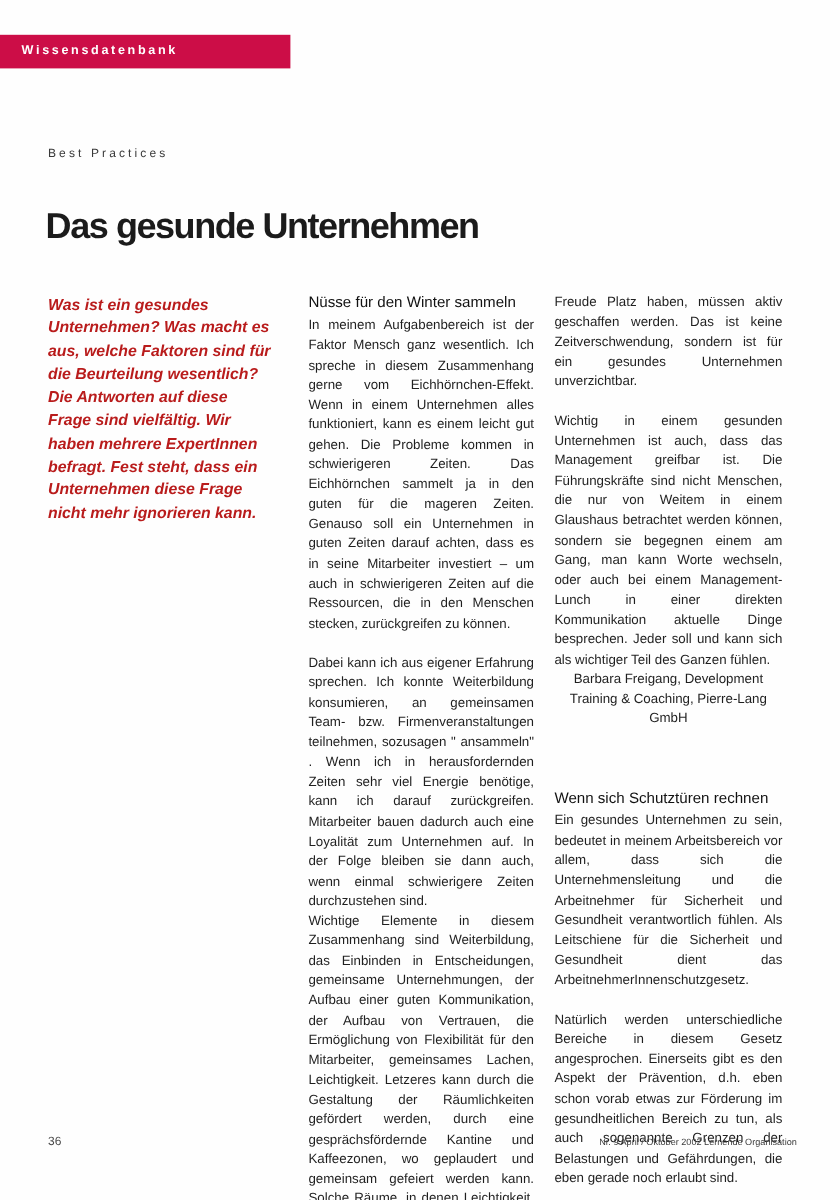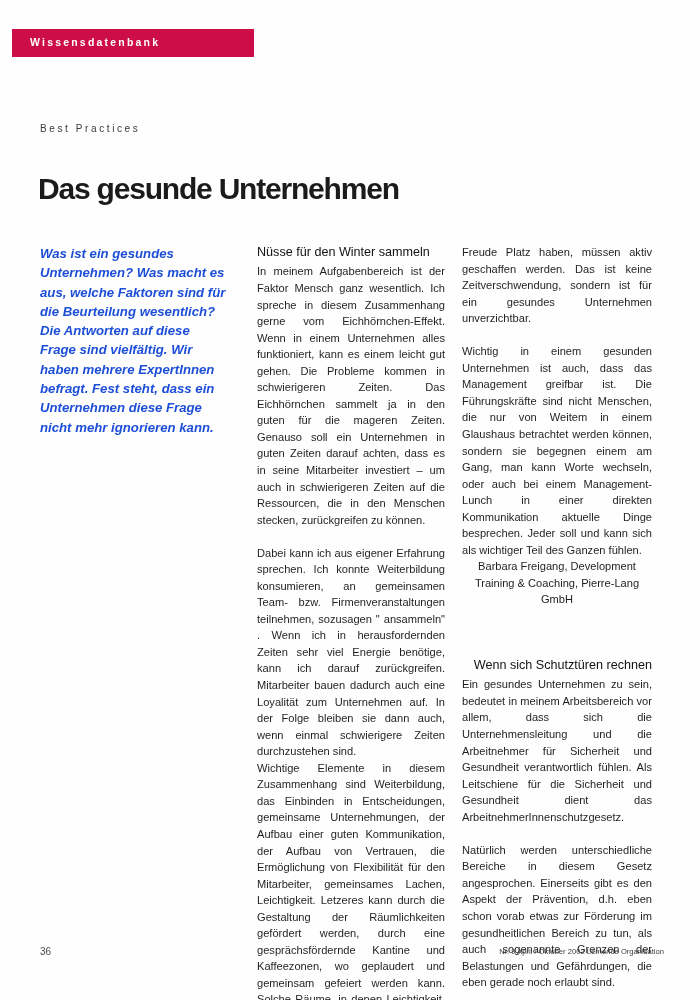--- a/index.html
+++ b/index.html
@@ -18,21 +18,21 @@
 
   .page {
     position: absolute;
     inset: 0;
     background: #fefefe;
   }
 
   
   .banner {
     position: absolute;
-    left: 12px;
+    left: 0;
     top: 29px;
     width: 242px;
     height: 28px;
     background: #cc0d47;
   }
   .banner-label {
     position: absolute;
     left: 18px;
     top: 7px;
     font-size: 10.5px;
@@ -79,34 +79,33 @@
   .col-right {
     left: 462px;
     width: 190px;
   }
 
   .intro-text {
     font-size: 13.2px;
     line-height: 19.3px;
     font-style: italic;
     font-weight: bold;
-    color: #1d4ed8;
+    color: #b91c1c;
     margin: 0;
   }
 
   .sec-head {
     font-size: 12.6px;
     font-weight: normal;
     line-height: 16.4px;
     color: #111111;
     margin: 0 0 3px 0;
   }
   .sec-head.spaced {
     margin-top: 0;
-    text-align: right;
   }
 
   .body-p {
     font-size: 11.1px;
     line-height: 16.55px;
     text-align: justify;
     color: #1f1f1f;
     margin: 0;
     hyphens: manual;
   }

